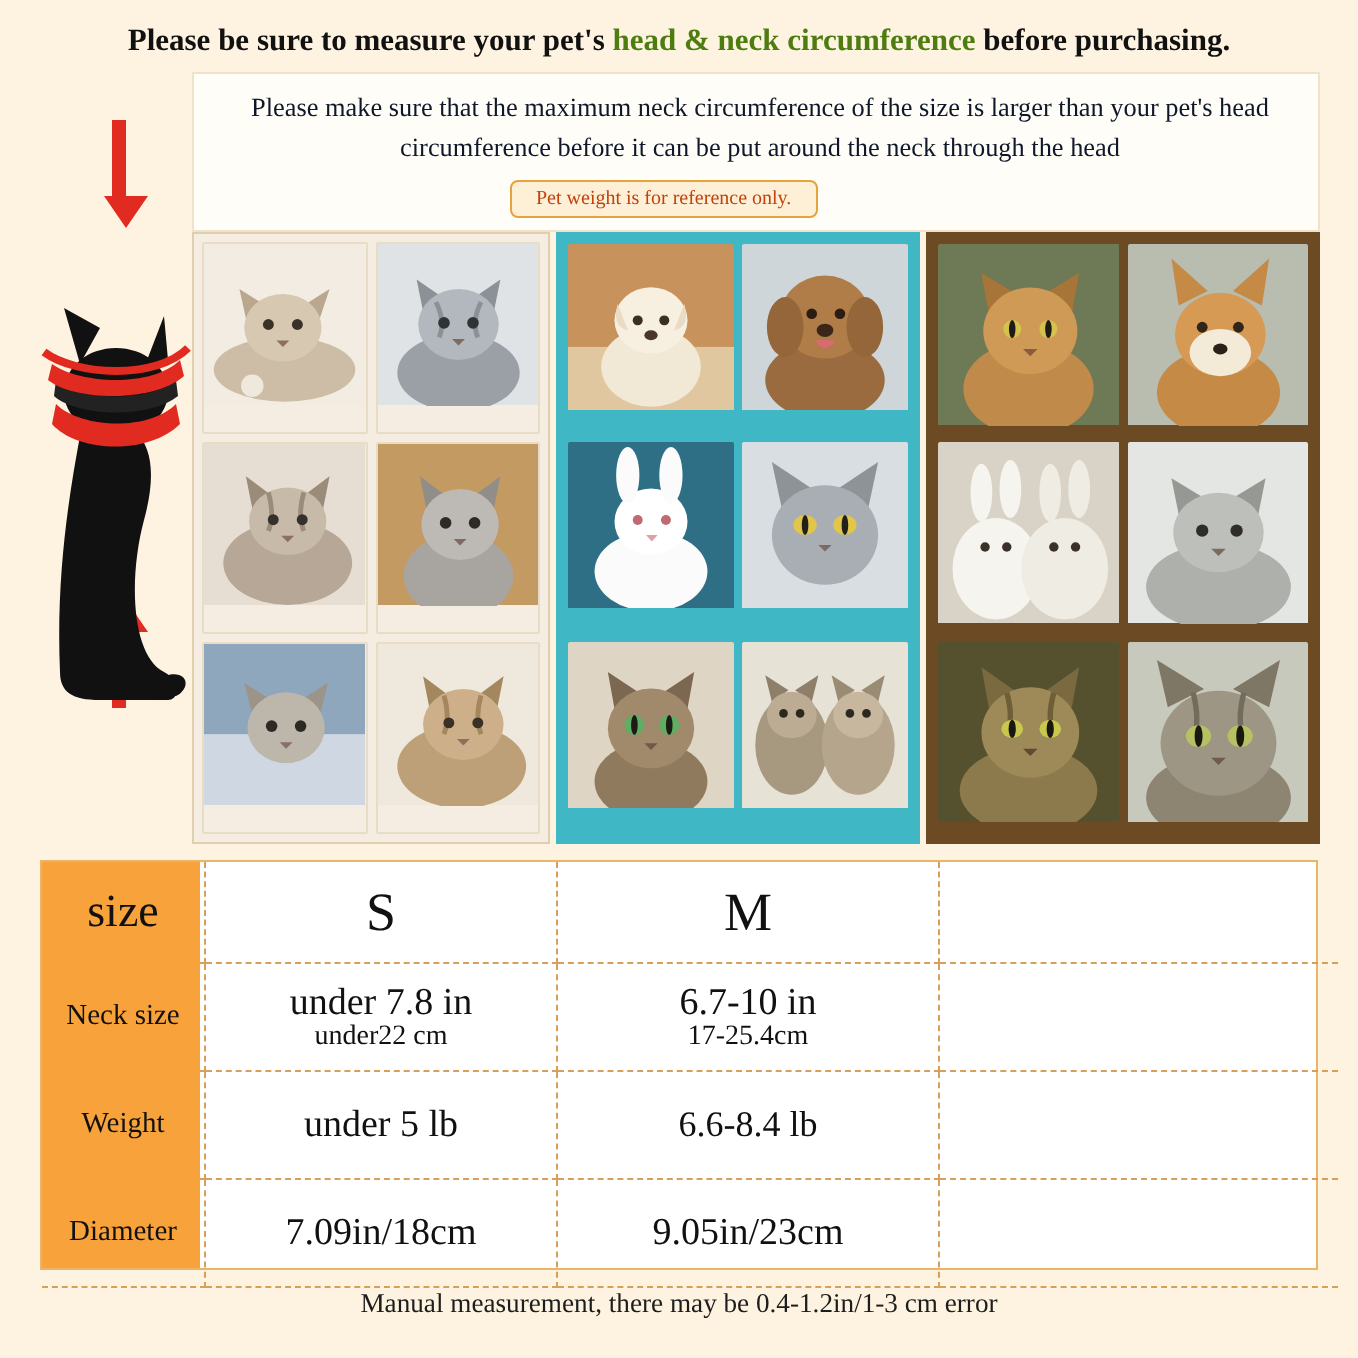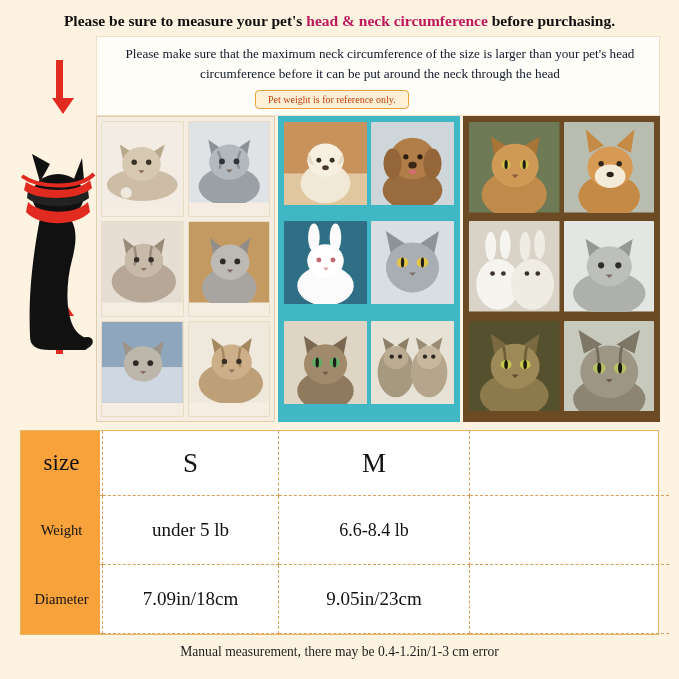--- a/index.html
+++ b/index.html
@@ -10,21 +10,21 @@
     position:relative;
     overflow:hidden;
   }
   
   .headline{
     position:absolute;top:12px;left:0;width:679px;
     text-align:center;
     font-size:15.5px;font-weight:bold;color:#111;
     white-space:nowrap;
   }
-  .headline .hl{color:#be185d;}
+  .headline .hl{color:#4d7c0f;}
   
   .note-box{
     position:absolute;left:96px;top:36px;width:564px;height:80px;
     background:#fffdf7;border:1px solid #f0e2c8;
     box-sizing:border-box;
   }
   .note-text{
     position:absolute;left:110px;top:44px;width:540px;
     font-size:13.2px;line-height:1.55;color:#0f172a;
     text-align:center;
@@ -412,20 +412,32 @@
   <div class="tcol-label"></div>
   <table class="tbl">
     <tbody>
         <tr class="row-head">
       <td class="c0"><span class="size-word">size</span></td>
       <td class="c1"><span class="size-letter">S</span></td>
       <td class="c2"><span class="size-letter">M</span></td>
       <td class="c3"><span class="size-letter"></span></td>
     </tr>
     <tr class="row-body">
+      <td class="c0 lbl-cell">Neck size</td>
+      <td class="c1">
+        <span class="big">under  7.8  in</span>
+        <span class="sub">under22  cm</span>
+      </td>
+      <td class="c2">
+        <span class="big">6.7-10  in</span>
+        <span class="sub">17-25.4cm</span>
+      </td>
+      <td class="c3"></td>
+    </tr>
+    <tr class="row-body">
       <td class="c0 lbl-cell">Weight</td>
       <td class="c1"><span class="big">under  5  lb</span></td>
       <td class="c2"><span class="mid">6.6-8.4 lb</span></td>
       <td class="c3"></td>
     </tr>
     <tr class="row-body">
       <td class="c0 lbl-cell">Diameter</td>
       <td class="c1"><span class="big">7.09in/18cm</span></td>
       <td class="c2"><span class="big">9.05in/23cm</span></td>
       <td class="c3"></td>

